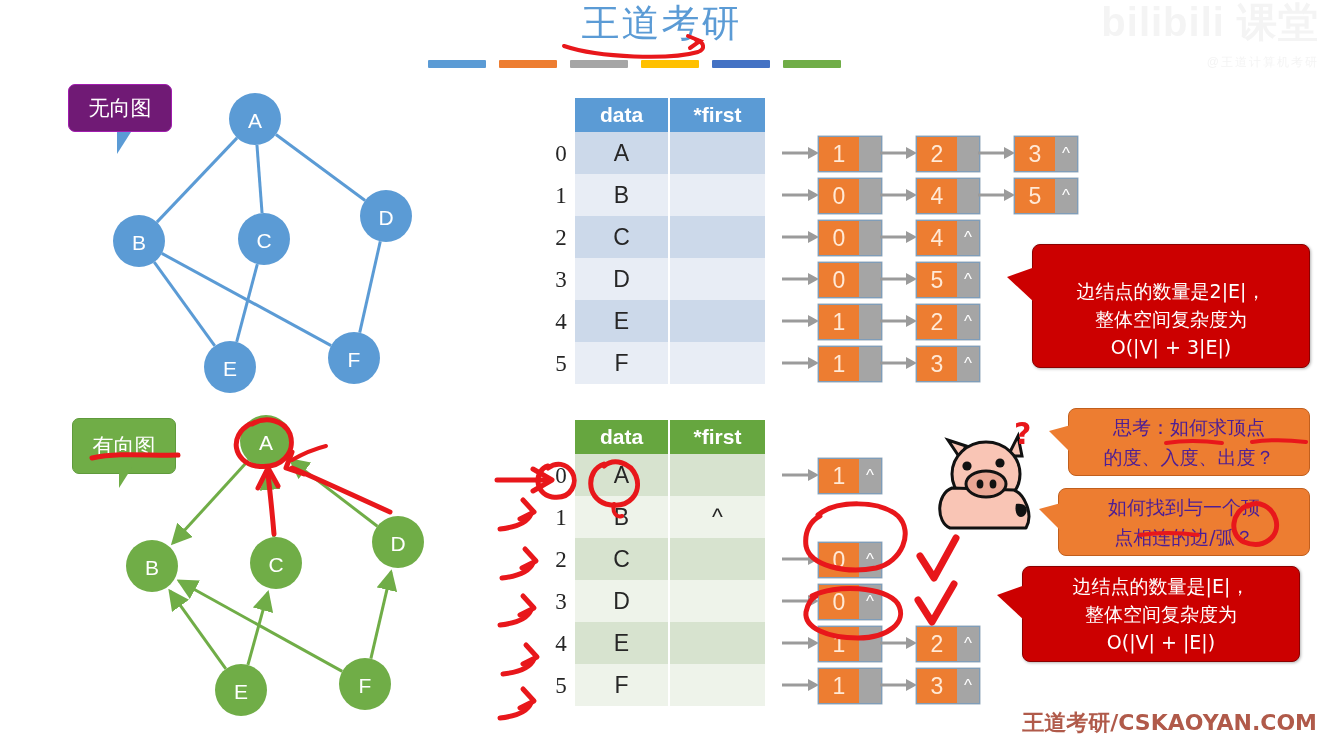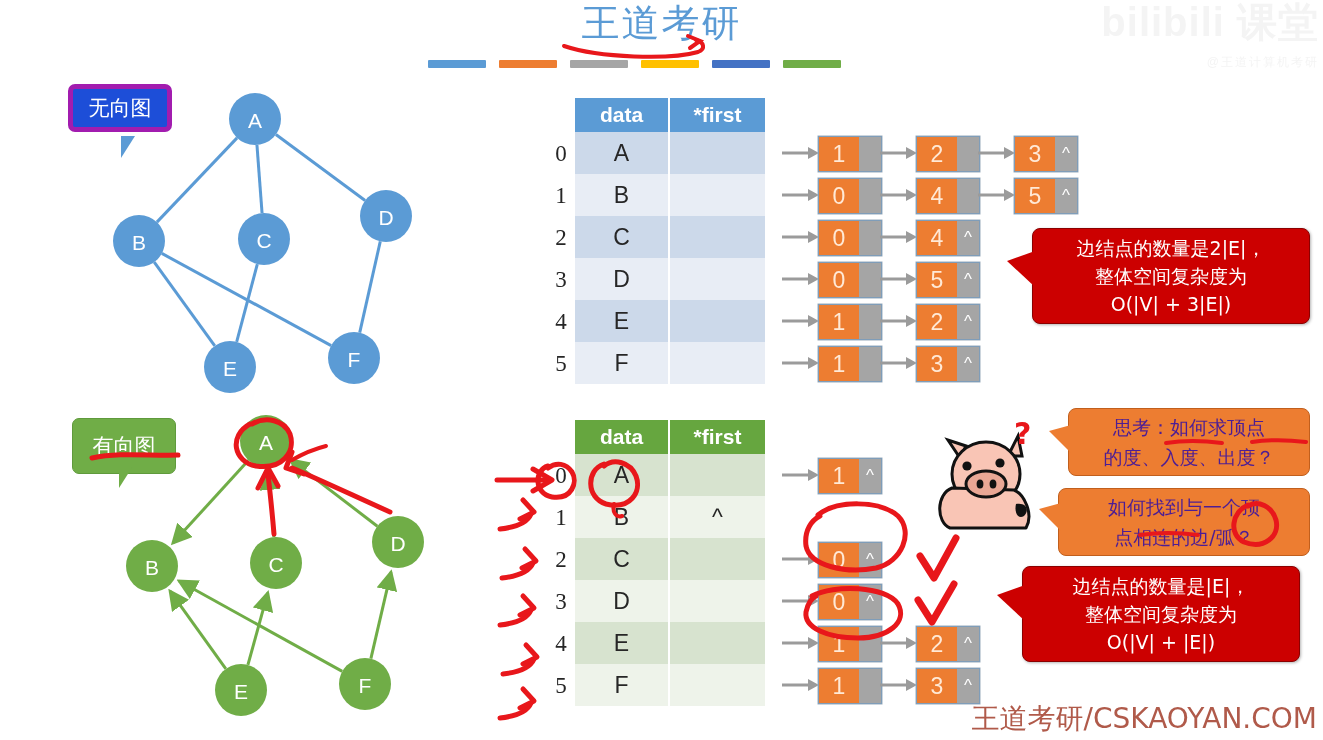--- a/index.html
+++ b/index.html
@@ -23,33 +23,33 @@
   #bars{left:428px;top:60px;width:400px;height:10px;}
   .bar{position:absolute;height:8px;width:58px;border-radius:1px;}
 
   
   .callout{border-radius:7px;box-sizing:border-box;
     display:flex;align-items:center;justify-content:center;
     color:#fff;text-align:center;font-family:"DejaVu Sans",sans-serif;}
   .callout .tail{position:absolute;width:0;height:0;}
 
   #cal-undirected{left:68px;top:84px;width:104px;height:48px;
-    background:#1d4ed8;border:5px solid #a21caf;font-size:21px;}
+    background:#701a75;border:1px solid #a21caf;font-size:21px;}
   #cal-undirected .tail{left:48px;top:47px;border-left:14px solid #5b9bd5;
     border-bottom:22px solid transparent;border-right:9px solid transparent;}
 
   #cal-directed{left:72px;top:418px;width:104px;height:56px;
     background:#70ad47;border:1px solid #5f9a3c;font-size:21px;}
   #cal-directed .tail{left:46px;top:47px;border-left:14px solid #70ad47;
     border-bottom:22px solid transparent;border-right:9px solid transparent;}
 
   .callout-red{background:#cc0000;border:1px solid #8b0000;color:#fff;
     font-size:19px;line-height:28px;padding:6px 10px;border-radius:8px;
     box-shadow:1px 1px 3px rgba(0,0,0,.3);}
-  #cal-red-1{left:1032px;top:228px;width:278px;height:96px;}
+  #cal-red-1{left:1032px;top:244px;width:278px;height:124px;align-items:flex-end;}
   #cal-red-1 .tail{left:-26px;top:22px;border-right:28px solid #cc0000;
     border-top:10px solid transparent;border-bottom:26px solid transparent;}
   #cal-red-2{left:1022px;top:566px;width:278px;height:96px;}
   #cal-red-2 .tail{left:-26px;top:18px;border-right:28px solid #cc0000;
     border-top:10px solid transparent;border-bottom:26px solid transparent;}
 
   .callout-orange{background:#ed7d31;border:1px solid #c15f1d;color:#4c1d95;
     font-size:19px;line-height:30px;padding:4px 10px;border-radius:8px;}
   #cal-or-1{left:1068px;top:408px;width:242px;height:68px;}
   #cal-or-1 .tail{left:-20px;top:16px;border-right:22px solid #ed7d31;
@@ -83,22 +83,22 @@
     color:#ffe9d6;font-size:23px;text-align:center;box-sizing:border-box;}
   .node .ptr{width:22px;height:34px;line-height:34px;background:#a5a5a5;
     color:#fff;font-size:17px;text-align:center;box-sizing:border-box;}
 
   
   svg{position:absolute;overflow:visible;}
   .gnode-txt{font-size:21px;fill:#fff;text-anchor:middle;
     dominant-baseline:central;font-family:"Liberation Sans",sans-serif;}
 
   
-  #footer{right:6px;bottom:2px;font-size:28px;color:#b05a4a;
-    font-family:"DejaVu Sans",sans-serif;letter-spacing:0px;}
+  #footer{right:6px;bottom:2px;font-size:22px;color:#b05a4a;
+    font-family:"DejaVu Sans",sans-serif;letter-spacing:0px;font-weight:bold;}
 </style>
 </head>
 <body>
 
 <div class="abs" id="watermark">
   <div>bilibili 课堂</div>
   <div class="sub">@王道计算机考研</div>
 </div>
 
 <div class="abs" id="title">王道考研</div>

